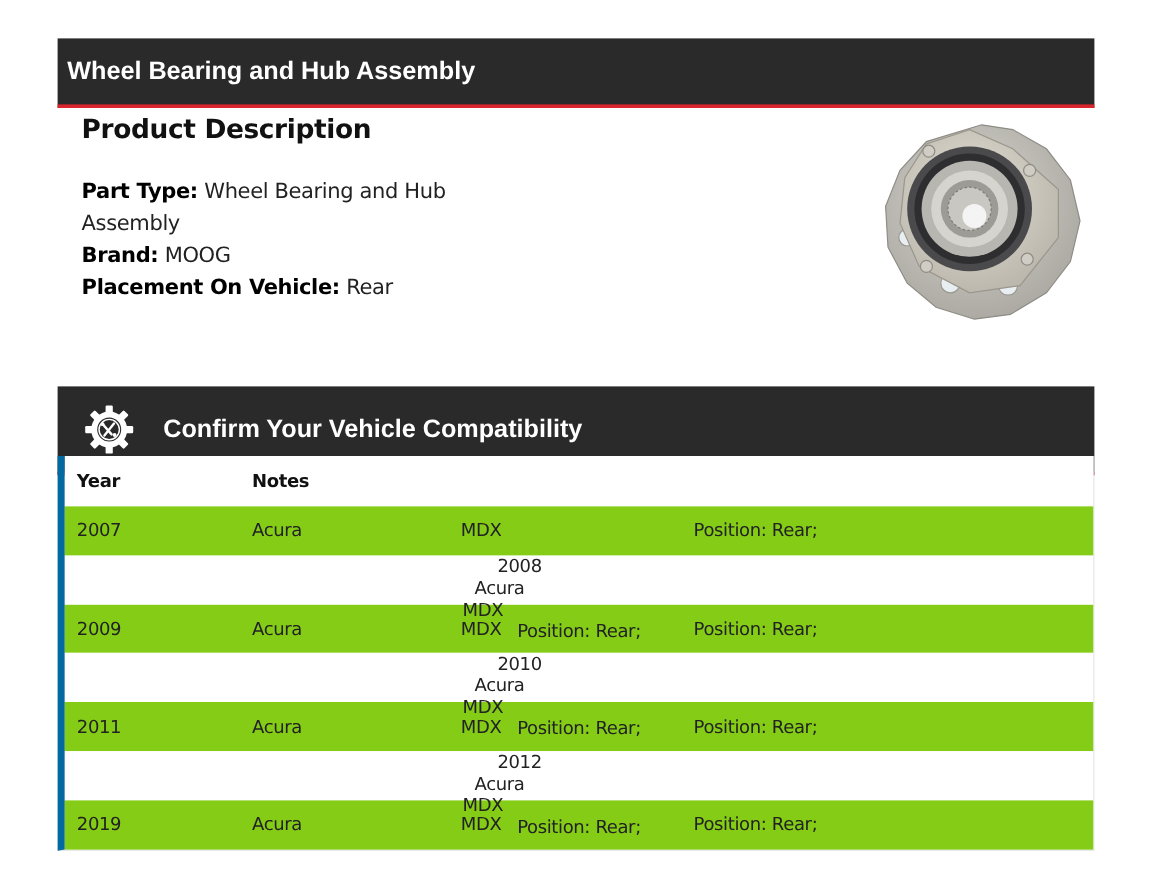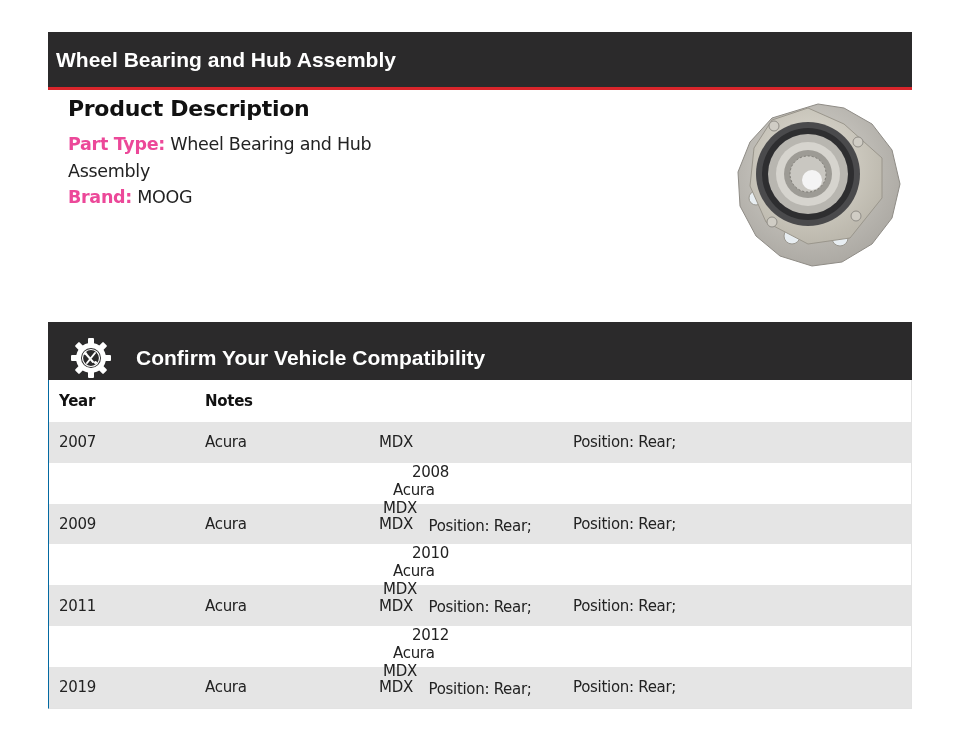--- a/index.html
+++ b/index.html
@@ -10,60 +10,61 @@
       position: absolute; left: 48px; top: 32px; width: 864px; height: 58px;
       background: #2b2a2b; border-bottom: 3px solid #d9252b;
       display: flex; align-items: center; padding-left: 8px;
     }
     .header-title {
       font-family: "Liberation Sans", sans-serif; font-weight: bold;
       font-size: 21px; color: #ffffff; letter-spacing: 0px;
     }
 
     .desc { position: absolute; left: 68px; top: 96px; width: 640px; }
-    .desc-title { font-family: "DejaVu Sans", sans-serif; font-weight: bold; font-size: 22px; color: #111; margin-bottom: 10px; letter-spacing: -0.3px; }
+    .desc-title { font-family: "DejaVu Sans", sans-serif; font-weight: bold; font-size: 22px; color: #111; margin-bottom: 26px; letter-spacing: -0.3px; }
     .desc-lines { width: 330px; font-size: 17.5px; line-height: 26.5px; color: #222; letter-spacing: -0.3px; }
-    .desc-line .lbl { font-weight: bold; color: #ec4899; }
+    .desc-line .lbl { font-weight: bold; color: #000000; }
 
     .product-image { position: absolute; left: 732px; top: 98px; width: 172px; height: 172px; }
 
     .compat-bar {
       position: absolute; left: 48px; top: 322px; width: 864px; height: 74px;
       background: #2b2a2b; border-bottom: 3px solid #d9252b;
       display: flex; align-items: center; padding-left: 22px;
     }
     .gear-icon { width: 42px; height: 42px; margin-right: 24px; }
     .compat-title { font-family: "Liberation Sans", sans-serif; font-weight: bold; font-size: 21px; color: #ffffff; }
 
     .table-wrap {
       position: absolute; left: 48px; top: 380px; width: 864px;
-      border-left: 1px solid #0369a1; border-right: 1px solid #e3e3e3; border-bottom: 1px solid #e3e3e3;
+      border-left: 6px solid #0369a1; border-right: 1px solid #e3e3e3; border-bottom: 1px solid #e3e3e3;
     }
     .trow { display: flex; height: 40.8px; align-items: center; font-size: 15px; color: #222; }
     .trow.head { height: 42px; font-weight: bold; color: #111; background: #fff; }
-    .trow.odd { background: #e5e5e5; }
+    .trow.odd { background: #84cc16; }
     .trow.even { background: #ffffff; flex-direction: column; }
     .c1 { width: 156px; padding-left: 10px; }
     .c2 { width: 174px; }
     .c3 { width: 194px; }
     .c4 { flex: 1; }
     .trow span { letter-spacing: -0.3px; }
   </style>
 </head>
 <body>
 
 <div class="header-bar">
   <span class="header-title">Wheel Bearing and Hub Assembly</span>
 </div>
 
 <div class="desc">
   <div class="desc-title">Product Description</div>
   <div class="desc-lines">
     <div class="desc-line"><span class="lbl">Part Type:</span><span> Wheel Bearing and Hub Assembly</span></div>
     <div class="desc-line"><span class="lbl">Brand:</span><span> MOOG</span></div>
+    <div class="desc-line"><span class="lbl">Placement On Vehicle:</span><span> Rear</span></div>
   </div>
 </div>
 
 <div class="product-image">
   <svg width="172" height="172" viewBox="0 0 172 172">
     <defs>
       <radialGradient id="flange" cx="45%" cy="40%" r="65%">
         <stop offset="0%" stop-color="#d8d6d0"></stop>
         <stop offset="100%" stop-color="#a9a6a0"></stop>
       </radialGradient>

